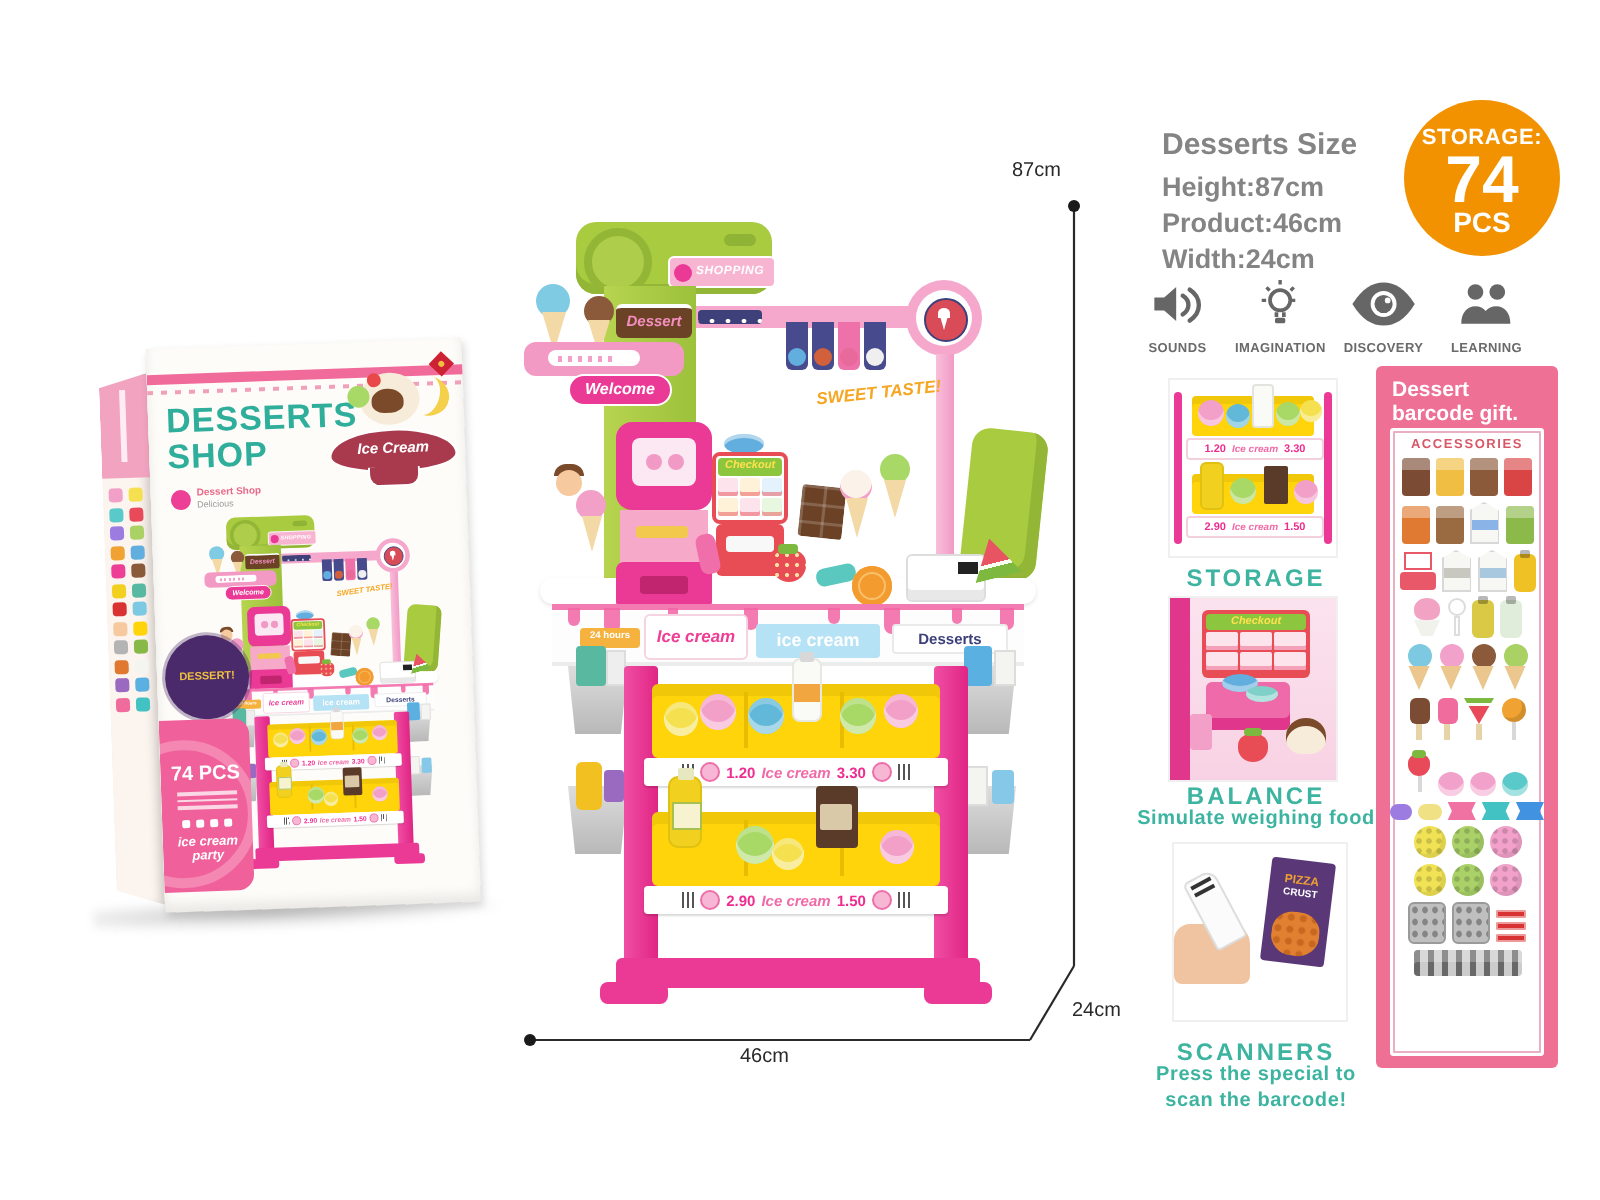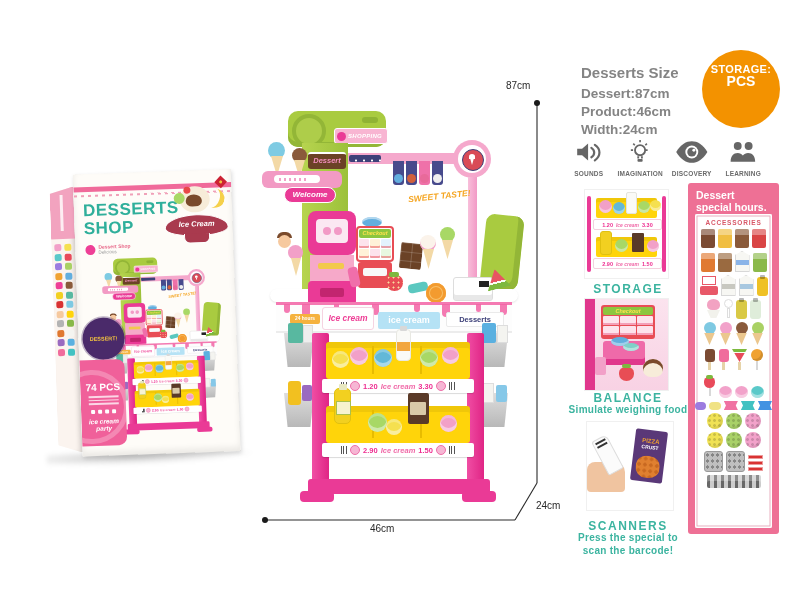--- a/index.html
+++ b/index.html
@@ -693,26 +693,27 @@
     <line x1="265" y1="520" x2="515" y2="520" stroke="#2a2a2a" stroke-width="1.1"></line>
     <circle cx="537" cy="103" r="3" fill="#1a1a1a"></circle>
     <circle cx="265" cy="520" r="3" fill="#1a1a1a"></circle>
   </svg>
   <div class="dim" style="left:506px;top:80px">87cm</div>
   <div class="dim" style="left:370px;top:523px">46cm</div>
   <div class="dim" style="left:536px;top:500px">24cm</div>
 
   <div class="psize">
     <div class="t">Desserts Size</div>
-    <div class="l">Dessert:87cm</div>
+    <div class="l">Height:87cm</div>
     <div class="l">Product:46cm</div>
     <div class="l">Width:24cm</div>
   </div>
   <div class="badge">
     <div class="b1">STORAGE:</div>
+    <div class="b2">74</div>
     <div class="b3">PCS</div>
   </div>
 
   <div class="features">
     <div class="feat">
       <svg viewBox="0 0 26 22">
           <path d="M2 8h4.5L12 3.2v15.6L6.5 14H2z" fill="#666"></path>
           <path d="M15 7.2c1.6 1 2.6 2.6 2.6 4.3s-1 3.3-2.6 4.3" stroke="#666" stroke-width="2" fill="none" stroke-linecap="round"></path>
           <path d="M18.2 4.4c2.6 1.7 4.2 4.1 4.2 7.1s-1.6 5.4-4.2 7.1" stroke="#666" stroke-width="2" fill="none" stroke-linecap="round"></path>
         </svg>
@@ -811,21 +812,21 @@
         <i></i>
       </div>
   </div>
   <div class="cap-t" style="top:519px">SCANNERS</div>
   <div class="cap-d" style="top:532px">Press the special to</div>
   <div class="cap-d" style="top:545px">scan the barcode!</div>
 
   <div class="gift">
     <div class="gt">
       <div>Dessert</div>
-      <div>special hours.</div>
+      <div>barcode gift.</div>
     </div>
     <div class="gift-inner">
       <div class="acc-title">ACCESSORIES</div>
       <div class="acc-rows" id="acc-rows">
           <div class="acc-row">
             <div class="acc-item s-box" style="background: rgb(123, 75, 51);">
               <div class="shine"></div>
             </div>
             <div class="acc-item s-box" style="background: rgb(240, 190, 66);">
               <div class="shine"></div>

